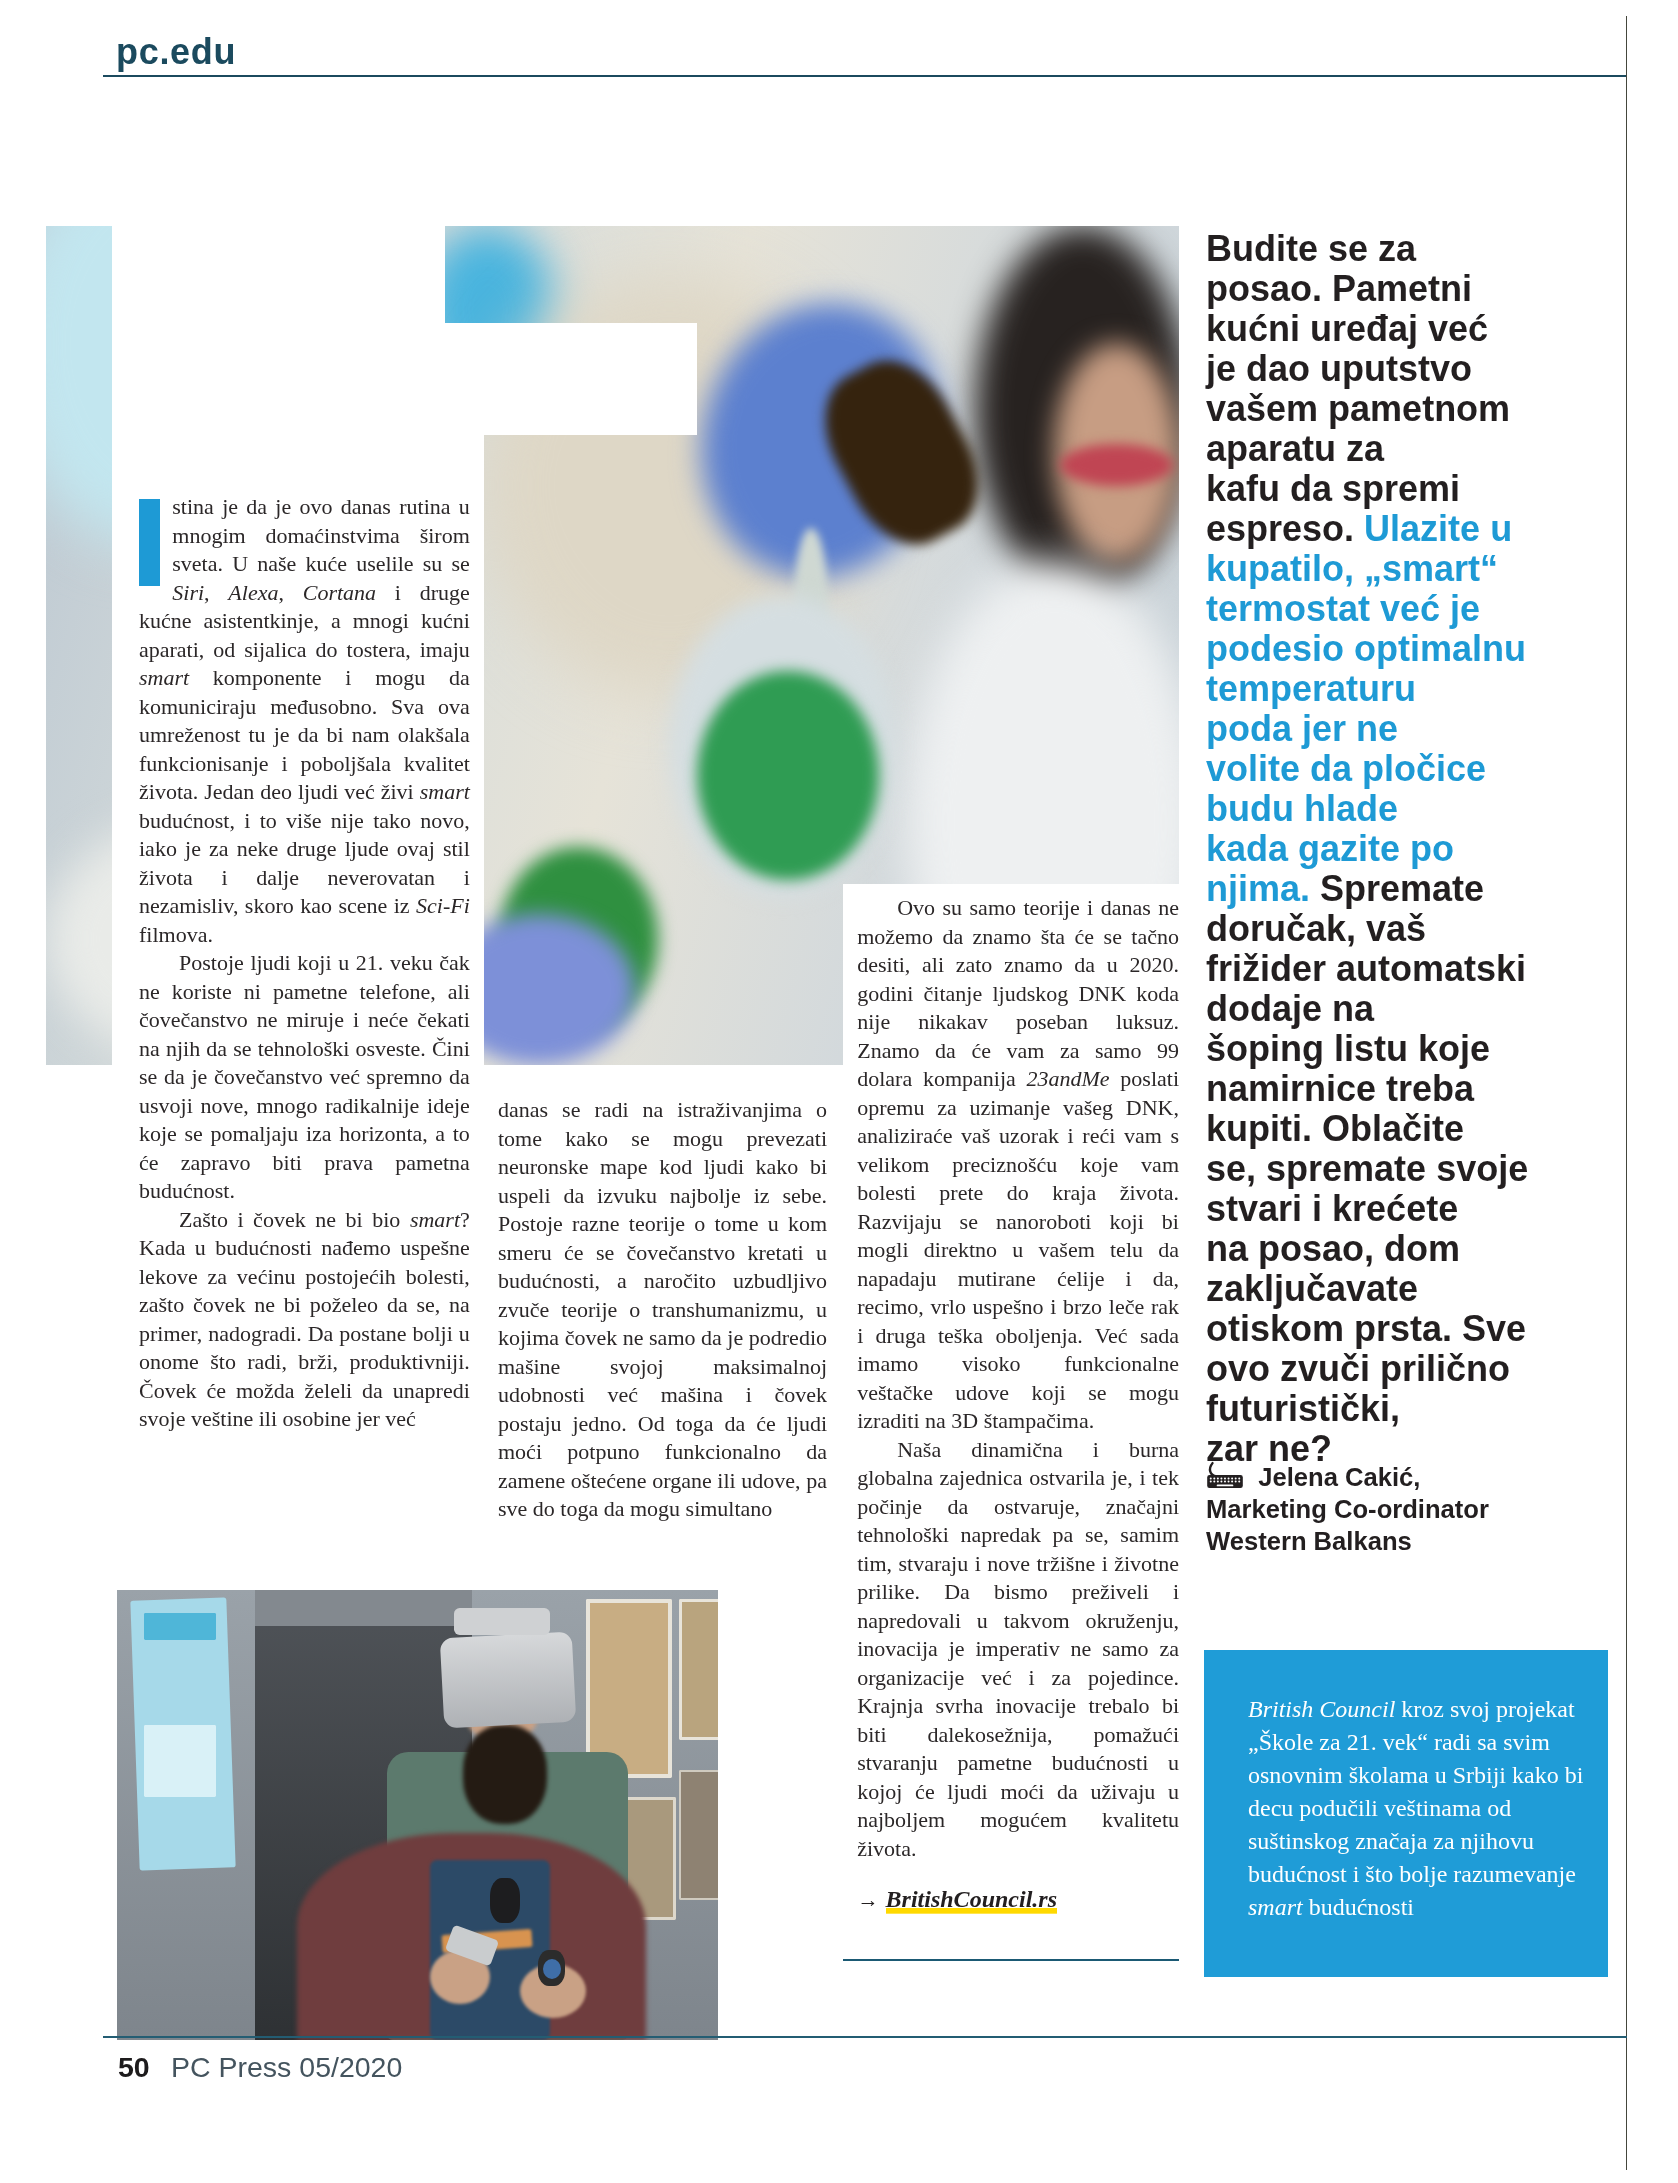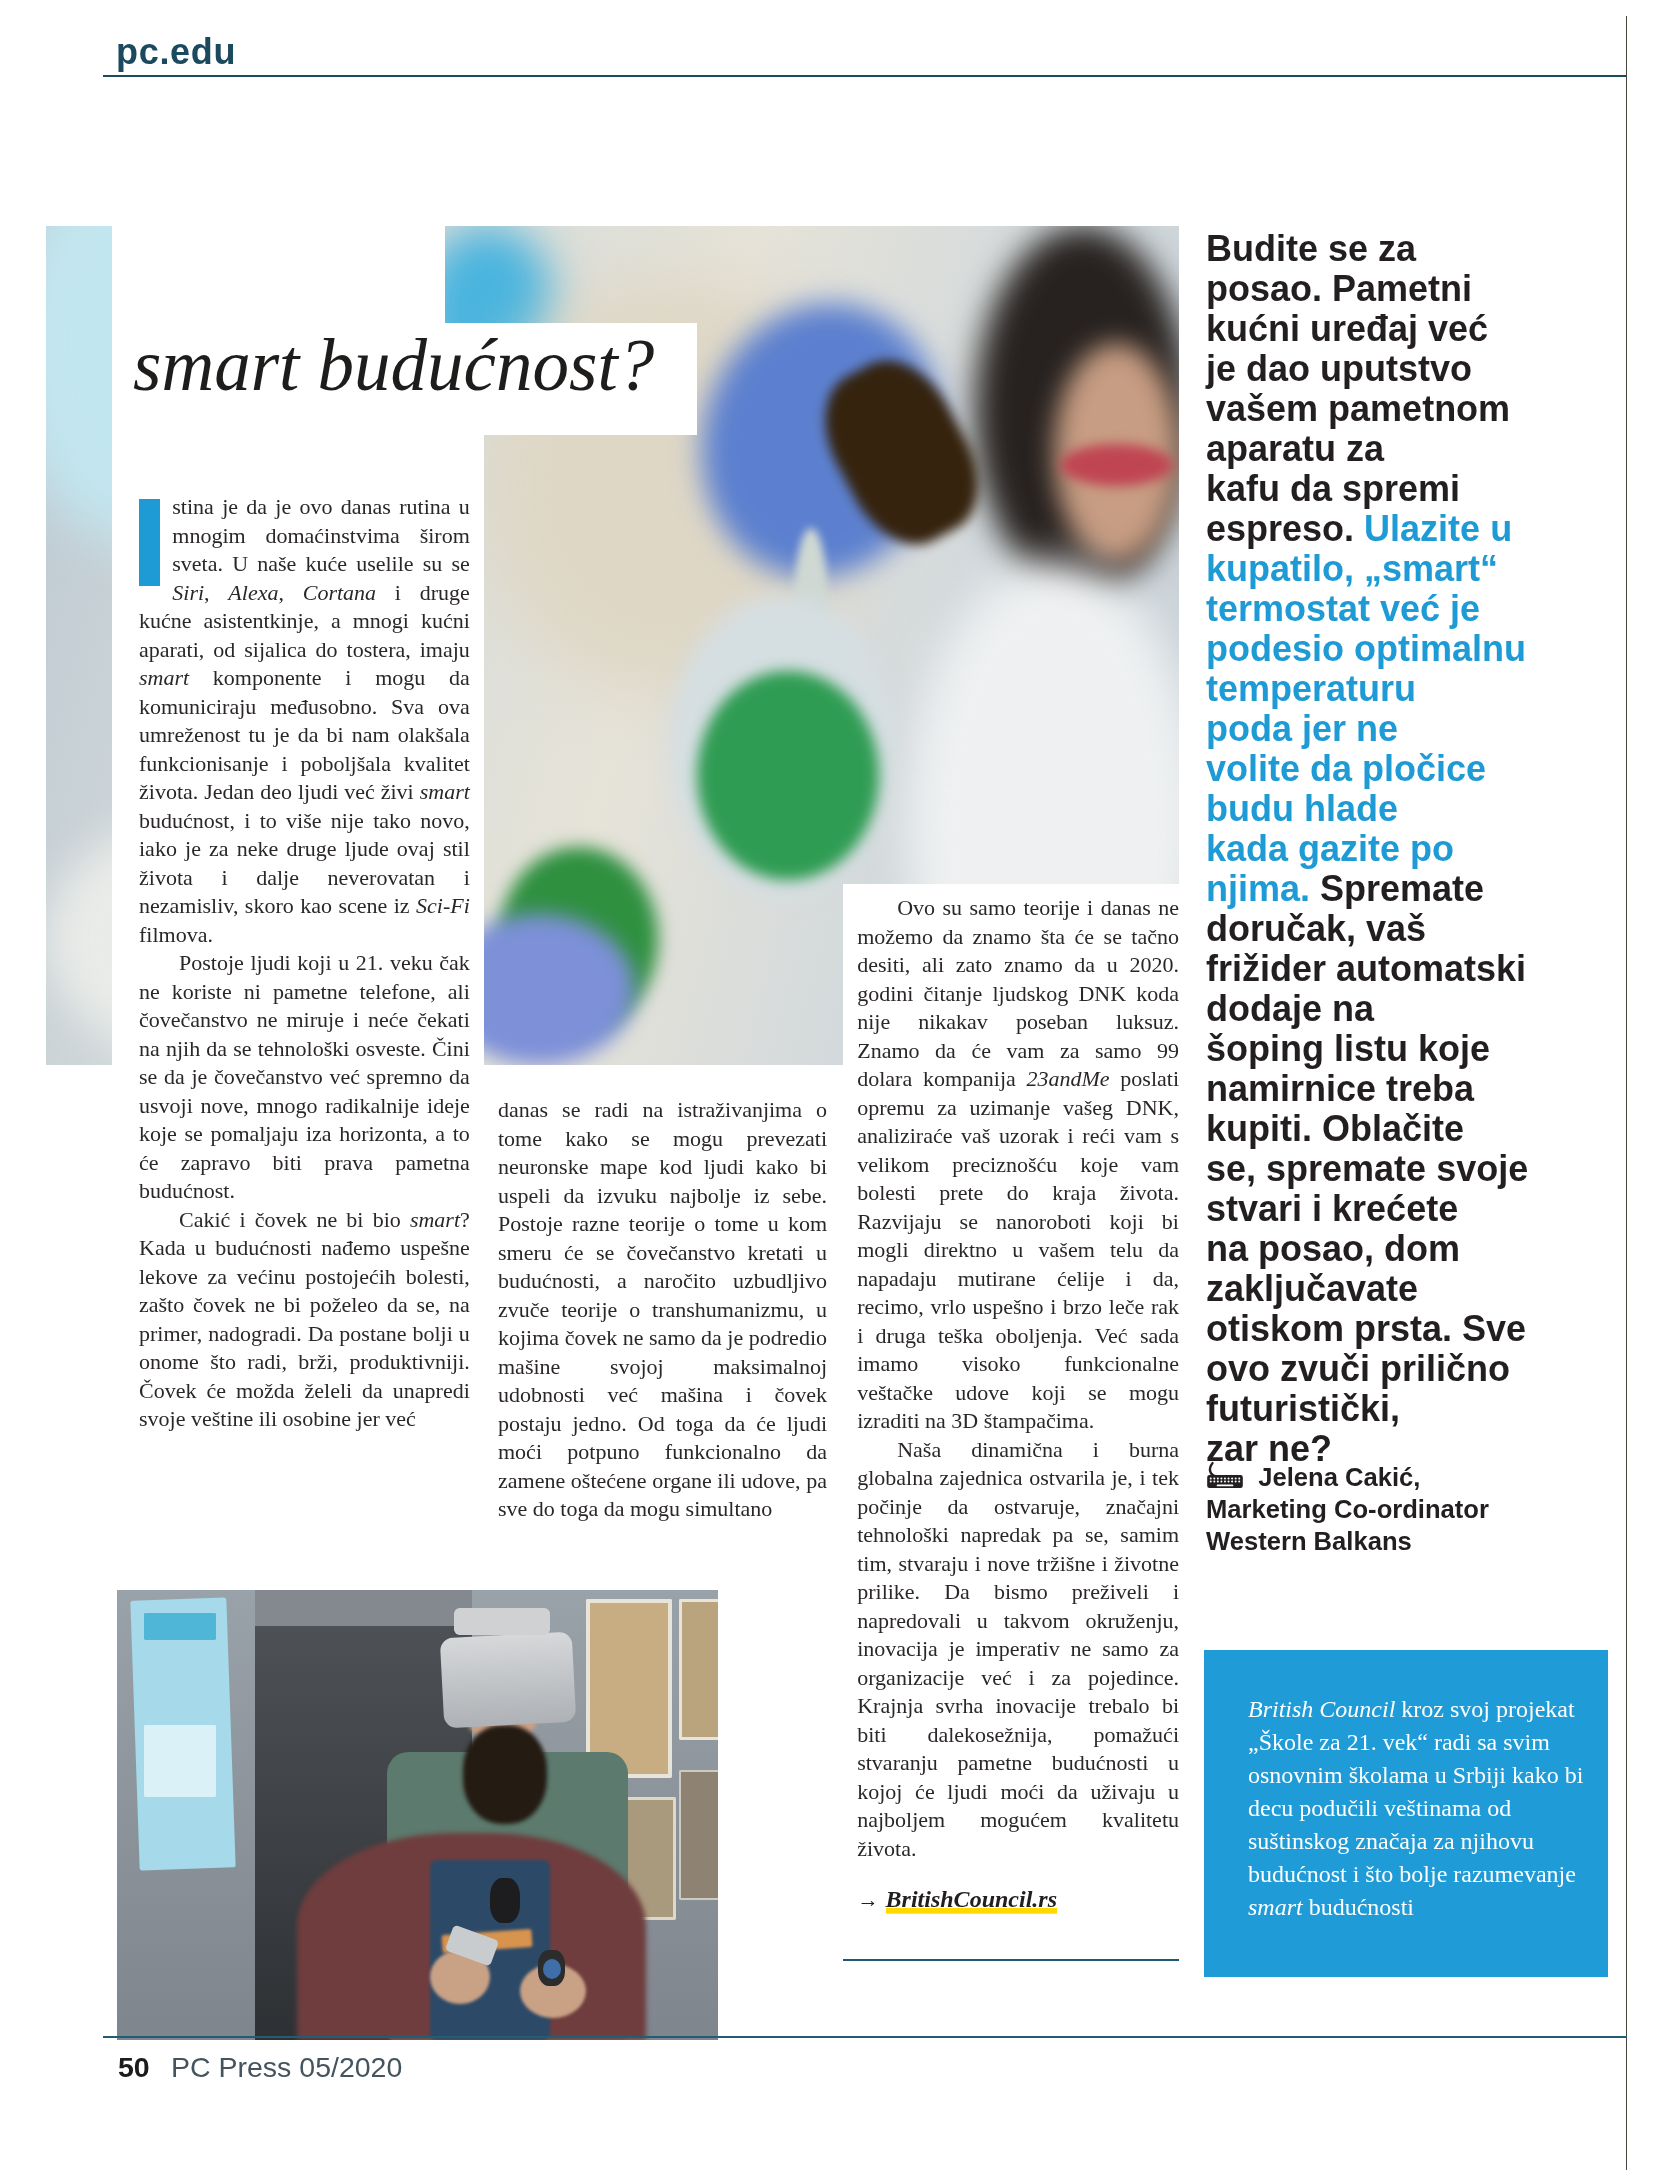--- a/index.html
+++ b/index.html
@@ -82,26 +82,25 @@
     <div class="ph" style="left:66%;top:36%;width:3%;height:18%;background:#cfd8d2;filter:blur(4.3px);"></div>
     <div class="ph" style="left:55%;top:44%;width:20%;height:36%;background:#d5dee1;filter:blur(10px);"></div>
     <div class="ph" style="left:57.5%;top:53%;width:16%;height:25%;background:#2f9c53;filter:blur(7.1px);"></div>
     <div class="ph" style="left:40%;top:74%;width:14%;height:22%;background:#2f9040;filter:blur(8.5px);"></div>
     <div class="ph" style="left:35%;top:82%;width:17%;height:18%;background:#7d90d8;filter:blur(10px);"></div>
     <div class="ph" style="left:0;top:70%;width:30%;height:30%;background:#e9ebe8;filter:blur(21.3px);"></div>
   </div>
 
   <div id="title-box1" class="abs wbox"></div>
   <div id="title-box2" class="abs wbox"></div>
-  <div id="title-line2" class="abs">smart budućnost?</div>
 
   <div id="col1-box" class="abs wbox body-text">
     <p><span id="dropcap" title="I"></span><span><span>stina je da je ovo danas rutina u mnogim domaćinstvima širom sveta. U naše kuće uselile su se </span><span class="it">Siri</span><span>, </span><span class="it">Alexa</span><span>, </span><span class="it">Cortana</span><span> i druge kućne asistentkinje, a mnogi kućni aparati, od sijalica do tostera, imaju </span><span class="it">smart</span><span> komponente i mogu da komuniciraju međusobno. Sva ova umreženost tu je da bi nam olakšala funkcionisanje i poboljšala kvalitet života. Jedan deo ljudi već živi </span><span class="it">smart</span><span> budućnost, i to više nije tako novo, iako je za neke druge ljude ovaj stil života i dalje neverovatan i nezamisliv, skoro kao scene iz </span><span class="it">Sci-Fi</span><span> filmova.</span></span></p>
     <p class="ind">Postoje ljudi koji u 21. veku čak ne koriste ni pametne telefone, ali čovečanstvo ne miruje i neće čekati na njih da se tehnološki osveste. Čini se da je čovečanstvo već spremno da usvoji nove, mnogo radikalnije ideje koje se pomaljaju iza horizonta, a to će zapravo biti prava pametna budućnost.</p>
-    <p class="ind"><span>Cakić i čovek ne bi bio </span><span class="it">smart</span><span>? Kada u budućnosti nađemo uspešne lekove za većinu postojećih bolesti, zašto čovek ne bi poželeo da se, na primer, nadogradi. Da postane bolji u onome što radi, brži, produktivniji. Čovek će možda želeli da unapredi svoje veštine ili osobine jer već</span></p>
+    <p class="ind"><span>Zašto i čovek ne bi bio </span><span class="it">smart</span><span>? Kada u budućnosti nađemo uspešne lekove za većinu postojećih bolesti, zašto čovek ne bi poželeo da se, na primer, nadogradi. Da postane bolji u onome što radi, brži, produktivniji. Čovek će možda želeli da unapredi svoje veštine ili osobine jer već</span></p>
   </div>
 
   <div id="col2" class="abs body-text">
     <p>danas se radi na istraživanjima o tome kako se mogu prevezati neuronske mape kod ljudi kako bi uspeli da izvuku najbolje iz sebe. Postoje razne teorije o tome u kom smeru će se čovečanstvo kretati u budućnosti, a naročito uzbudljivo zvuče teorije o transhumanizmu, u kojima čovek ne samo da je podredio mašine svojoj maksimalnoj udobnosti već mašina i čovek postaju jedno. Od toga da će ljudi moći potpuno funkcionalno da zamene oštećene organe ili udove, pa sve do toga da mogu simultano</p>
   </div>
 
   <div id="col3-box" class="abs wbox body-text">
     <p class="ind"><span>Ovo su samo teorije i danas ne možemo da znamo šta će se tačno desiti, ali zato znamo da u 2020. godini čitanje ljudskog DNK koda nije nikakav poseban luksuz. Znamo da će vam za samo 99 dolara kompanija </span><span class="it">23andMe</span><span> poslati opremu za uzimanje vašeg DNK, analiziraće vaš uzorak i reći vam s velikom preciznošću koje vam bolesti prete do kraja života. Razvijaju se nanoroboti koji bi mogli direktno u vašem telu da napadaju mutirane ćelije i da, recimo, vrlo uspešno i brzo leče rak i druga teška oboljenja. Već sada imamo visoko funkcionalne veštačke udove koji se mogu izraditi na 3D štampačima.</span></p>
     <p class="ind">Naša dinamična i burna globalna zajednica ostvarila je, i tek počinje da ostvaruje, značajni tehnološki napredak pa se, samim tim, stvaraju i nove tržišne i životne prilike. Da bismo preživeli i napredovali u takvom okruženju, inovacija je imperativ ne samo za organizacije već i za pojedince. Krajnja svrha inovacije trebalo bi biti dalekosežnija, pomažući stvaranju pametne budućnosti u kojoj će ljudi moći da uživaju u najboljem mogućem kvalitetu života.</p>
     <p id="link-line"><span id="link-arrow">→</span><a id="link-label" style="color:#231f20;text-decoration:none;">BritishCouncil.rs</a></p>

